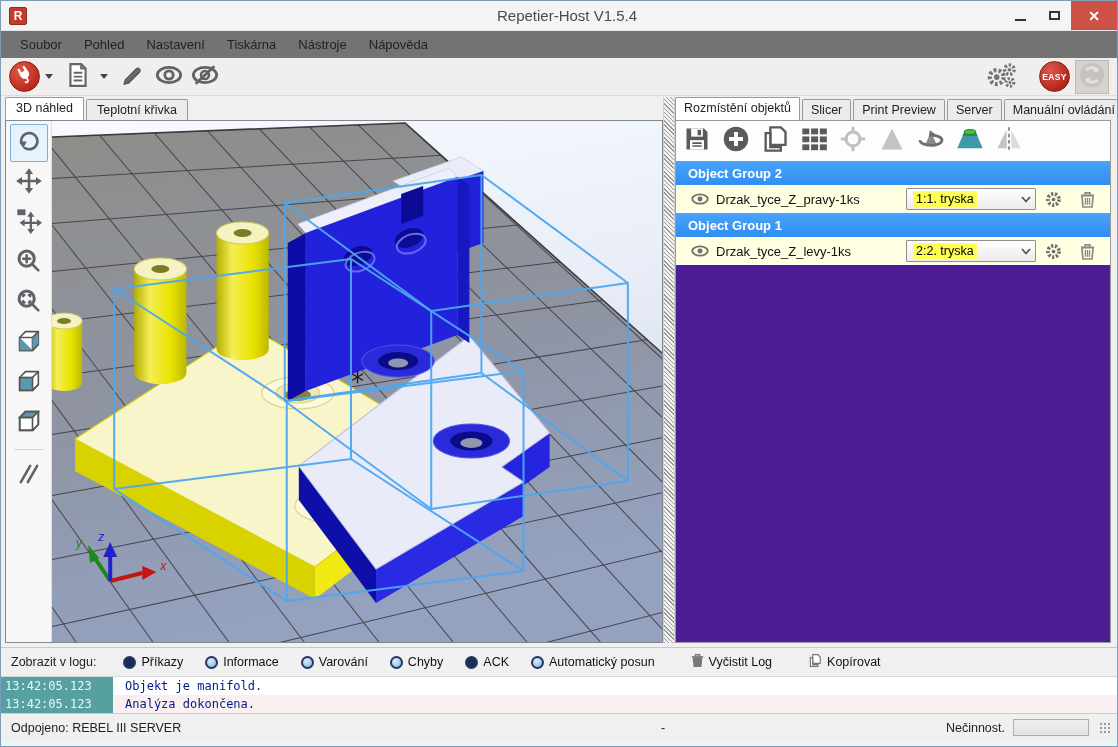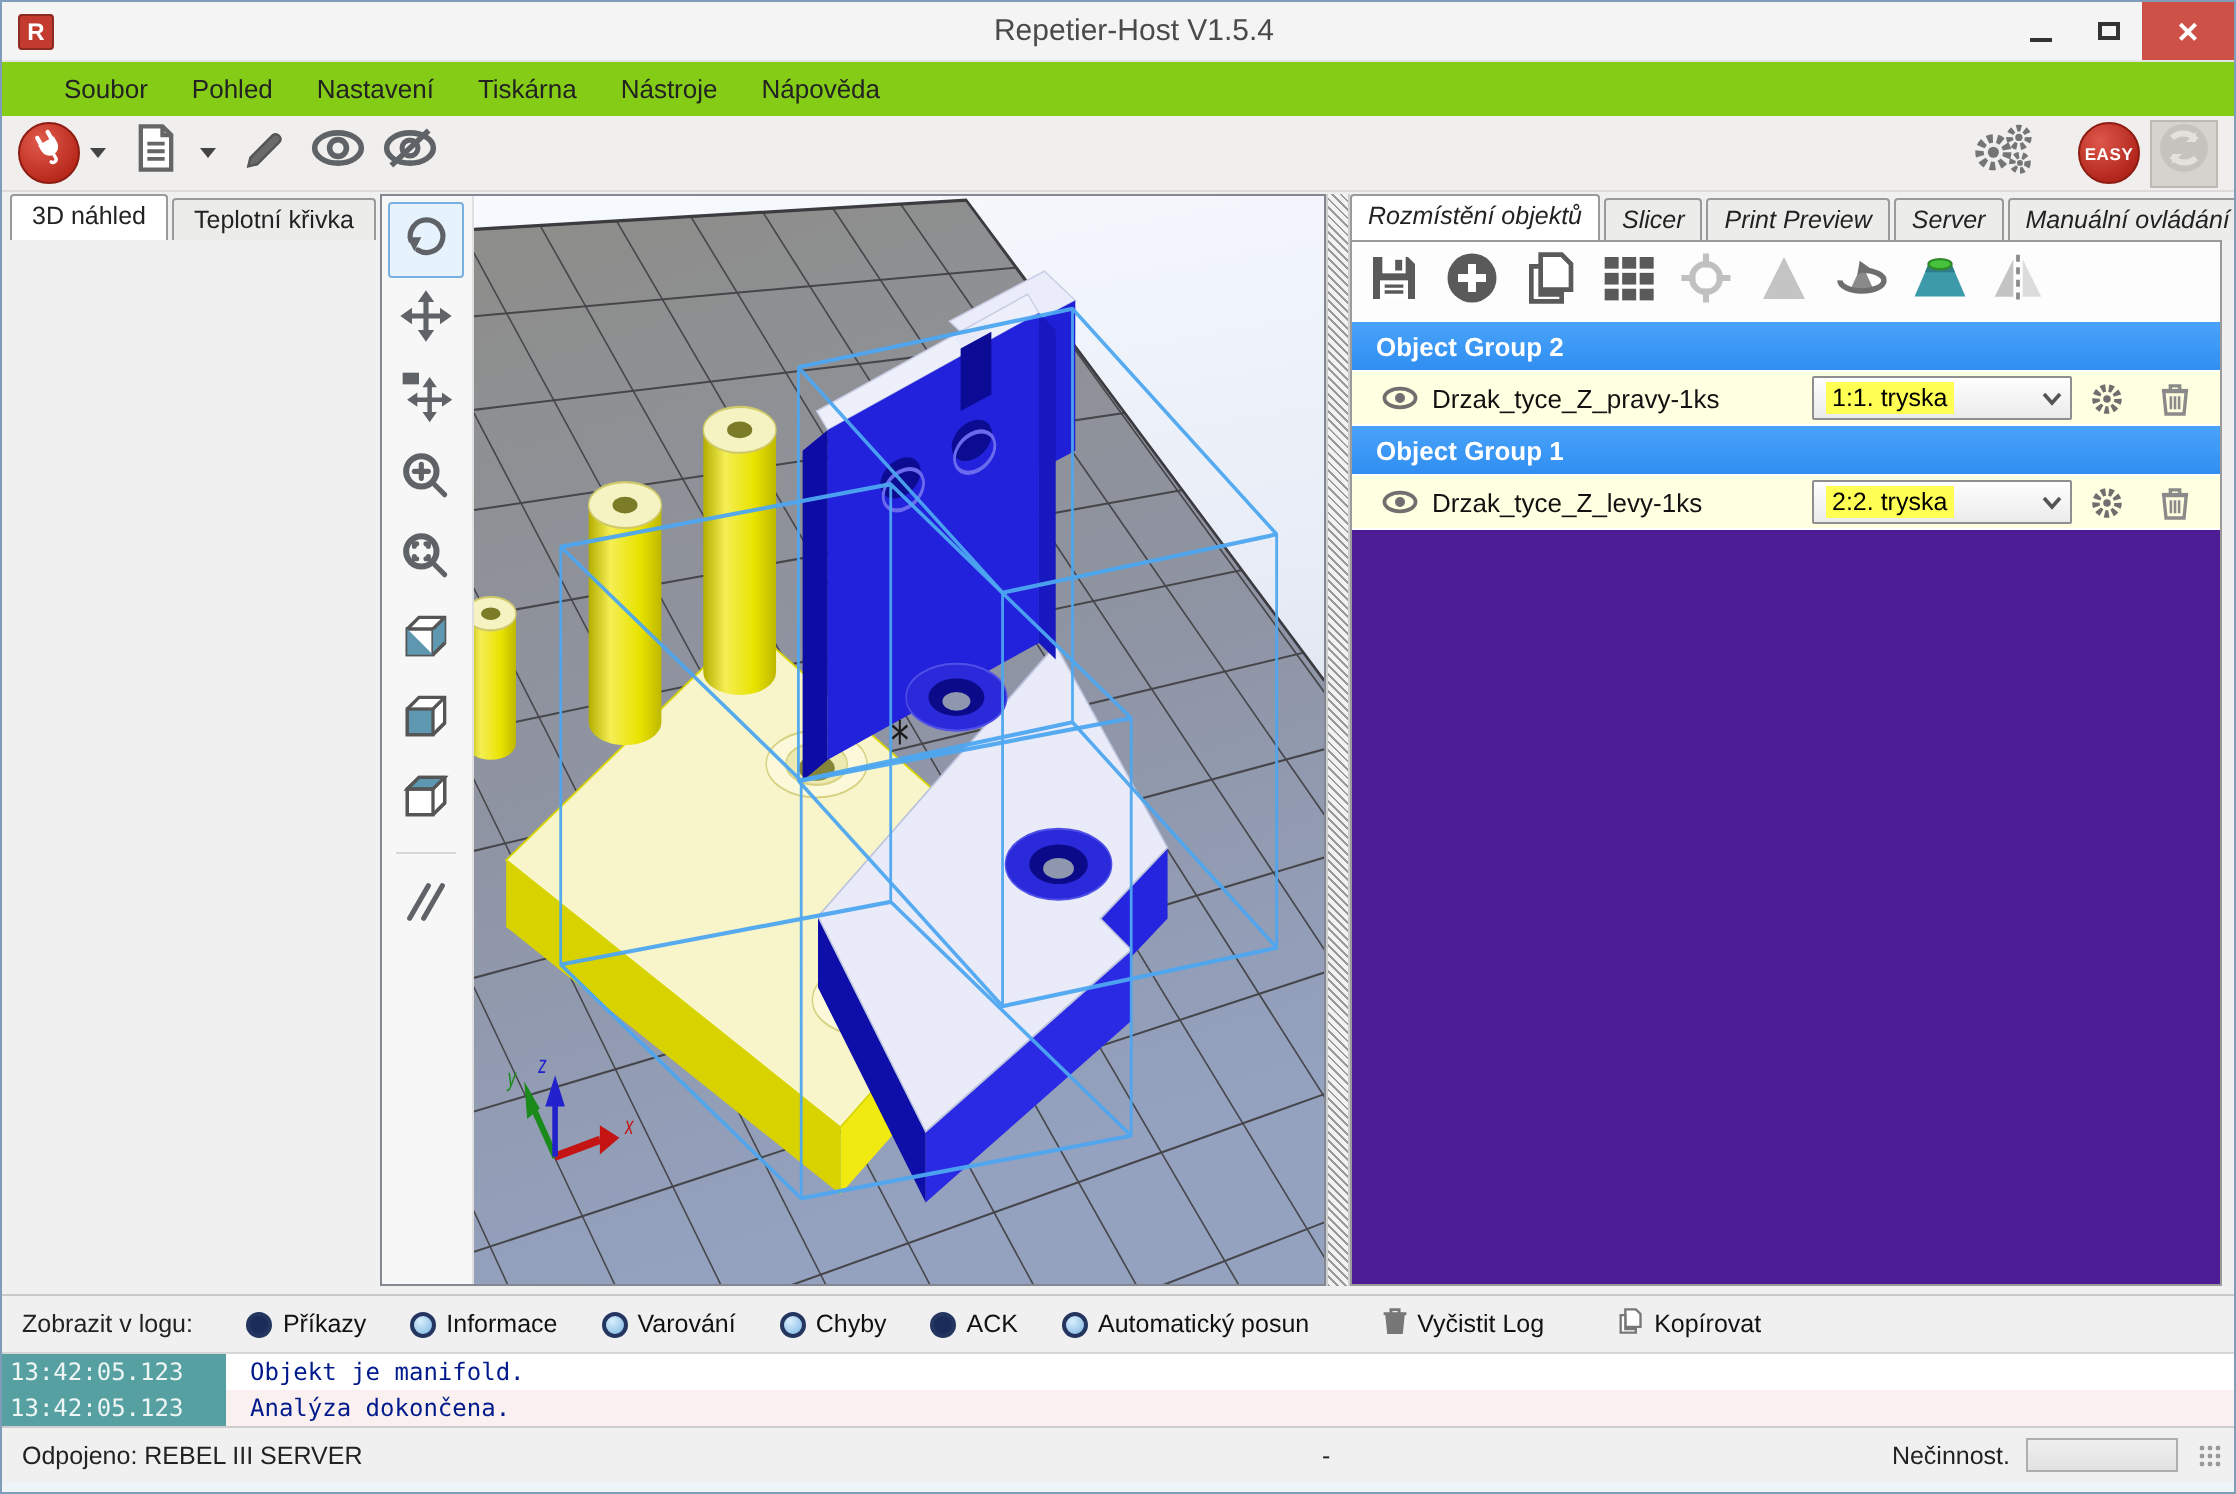--- a/index.html
+++ b/index.html
@@ -10,54 +10,54 @@
   .titlebar { height:30px; background:#f4f4f4; display:flex; align-items:center; position:relative; border-bottom:1px solid #e3e3e3; flex:0 0 auto; }
   .app-icon { width:18px; height:18px; margin-left:8px; background:#c23b2e; border:1px solid #8d2a20; color:#fff; font-size:12px; font-weight:bold; display:flex; align-items:center; justify-content:center; border-radius:2px; }
   .title-text { position:absolute; left:0; right:0; text-align:center; font-size:15px; color:#4a4a4a; pointer-events:none;padding-left:16px; }
   .win-controls { margin-left:auto; display:flex; height:100%; align-items:stretch; }
   .win-btn { width:34px; display:flex; align-items:center; justify-content:center; color:#333; font-size:13px; }
   .win-btn.min span { display:block; width:11px; height:2px; background:#333; margin-top:8px; }
   .win-btn.max span { display:block; width:11px; height:9px; border:2px solid #333; }
   .win-btn.close { width:46px; background:#ce5148; color:#fff; font-size:14px; font-weight:bold; }
 
   
-  .menubar { height:27px; display:flex; align-items:center; padding-left:20px; background:#84cc16; flex:0 0 auto; }
+  .menubar { height:27px; display:flex; align-items:center; padding-left:8px; background:#737373; flex:0 0 auto; }
   .menu-item { font-size:13px; color:#222; padding:4px 11px; }
 
   
   .toolbar { height:38px; display:flex; align-items:center; padding:0 8px; background:#f0efed; border-bottom:1px solid #dcdcdc; flex:0 0 auto; }
   .tb-group { display:flex; align-items:center; gap:2px; }
   .round-btn { width:31px; height:31px; border-radius:50%; display:flex; align-items:center; justify-content:center; }
   .round-btn.red { background:radial-gradient(circle at 35% 30%, #e05a4b, #b7281b 75%); border:1px solid #8d1d13; }
   .caret { width:0; height:0; border-left:4px solid transparent; border-right:4px solid transparent; border-top:5px solid #444; margin:0 6px 0 3px; }
   .flat-icon { width:30px; height:30px; display:flex; align-items:center; justify-content:center; margin:0 2px; }
   .tb-spacer { flex:1; }
   .easy-btn { width:31px; height:31px; border-radius:50%; background:radial-gradient(circle at 35% 30%, #dd574a, #b0241a 75%); border:1px solid #8d1d13; color:#fff; font-size:8.5px; font-weight:bold; display:flex; align-items:center; justify-content:center; letter-spacing:.3px; margin-left:20px; }
   .kill-btn { width:34px; height:34px; background:#d6d3ce; border:1px solid #bdbab4; display:flex; align-items:center; justify-content:center; margin-left:5px; }
 
   
   .main { flex:1 1 auto; display:flex; min-height:0; padding:1px 0 4px 4px; }
-  .left-pane { width:658px; display:flex; flex-direction:row; flex:0 0 auto; }
+  .left-pane { width:658px; display:flex; flex-direction:column; flex:0 0 auto; }
   .tabbar { height:23px; display:flex; align-items:flex-end; flex:0 0 auto; }
   .tab { font-size:12.5px; color:#222; background:#ececea; border:1px solid #9a9a9a; border-bottom:none; padding:3px 10px 3px; margin-right:2px; border-radius:2px 2px 0 0; height:21px; }
   .tab.active { background:#fff; height:23px; position:relative; z-index:2; }
   .viewport { flex:1; border:1px solid #828790; background:#fff; display:flex; min-height:0; position:relative; z-index:1; }
   .view-tools { width:46px; background:#f7f7f7; border-right:1px solid #e0e0e0; display:flex; flex-direction:column; align-items:center; padding-top:2px; flex:0 0 auto; }
   .vt-btn { width:38px; height:38px; display:flex; align-items:center; justify-content:center; margin:1px 0; border:1px solid transparent; border-radius:2px; }
   .vt-btn.active { border:1px solid #7ab0e0; background:#e6f2fc; }
   .vt-sep { width:30px; height:1px; background:#d8d8d8; margin:6px 0; }
   .canvas3d { flex:1; position:relative; overflow:hidden; background:linear-gradient(170deg,#f7fafe 0%,#e8edf7 40%,#c9d2e2 100%); }
   .canvas3d svg.scene { position:absolute; inset:0; width:100%; height:100%; }
 
   
   .splitter { width:12px; flex:0 0 auto; background:repeating-linear-gradient(45deg,#9a9a9a 0 1px,#f2f2f2 1px 3px); border-left:1px solid #cfcfcf; border-right:1px solid #cfcfcf; }
 
   
   .right-pane { flex:1; display:flex; flex-direction:column; min-width:0; padding-right:6px; }
-  .right-pane .tab { padding:3px 8px; white-space:nowrap;font-style:italic; }
+  .right-pane .tab { padding:3px 8px; white-space:nowrap; }
   .panel-body { flex:1; border:1px solid #9a9a9a; background:#4c1d95; display:flex; flex-direction:column; min-height:0; position:relative; z-index:1; }
   .obj-toolbar { height:40px; display:flex; align-items:center; gap:9px; padding:0 6px; background:#fdfdfd; flex:0 0 auto; }
   .ot-btn { width:30px; height:30px; display:flex; align-items:center; justify-content:center; }
   .obj-list { flex:1; overflow:hidden; }
   .group-header { height:25px; background:linear-gradient(180deg,#4aa3fb,#2f8ef0); color:#fff; font-weight:bold; font-size:13px; display:flex; align-items:center; padding-left:12px; border-bottom:1px solid #fff; }
   .obj-row { height:27px; background:#ffffe1; display:flex; align-items:center; padding:0 6px 0 14px; border-bottom:1px solid #fff; }
   .obj-row .eye { width:26px; flex:0 0 auto; display:flex; align-items:center; }
   .obj-name { flex:1; font-size:13px; color:#111; white-space:nowrap; overflow:hidden; }
   .combo { width:130px; height:22px; border:1px solid #8f8f8f; background:linear-gradient(180deg,#fefefe,#ebebeb); display:flex; align-items:center; padding:0 4px 0 6px; font-size:12.5px; flex:0 0 auto; border-radius:1px; }
   .combo .val { background:#ffff54; padding:1px 3px; white-space:nowrap; }

